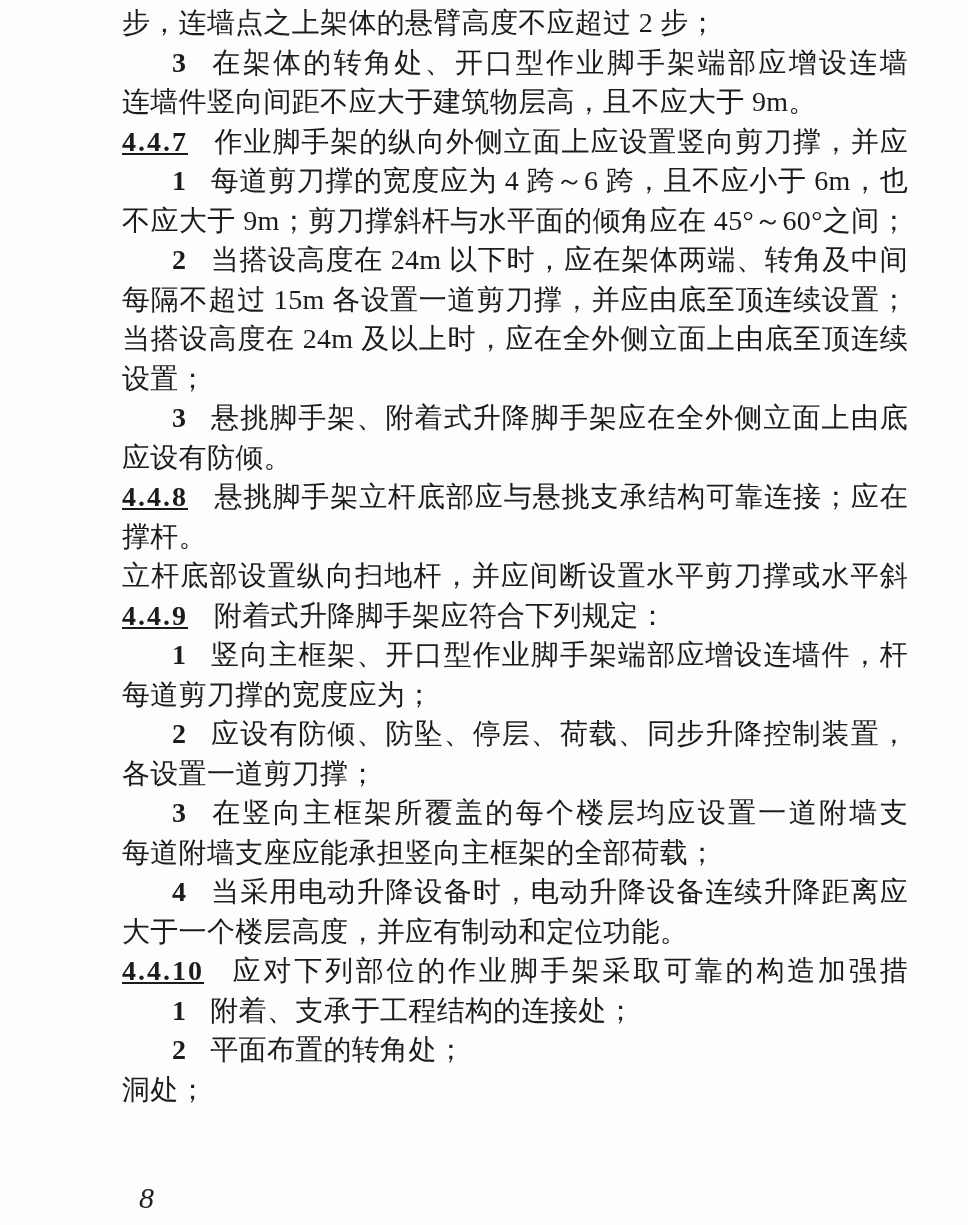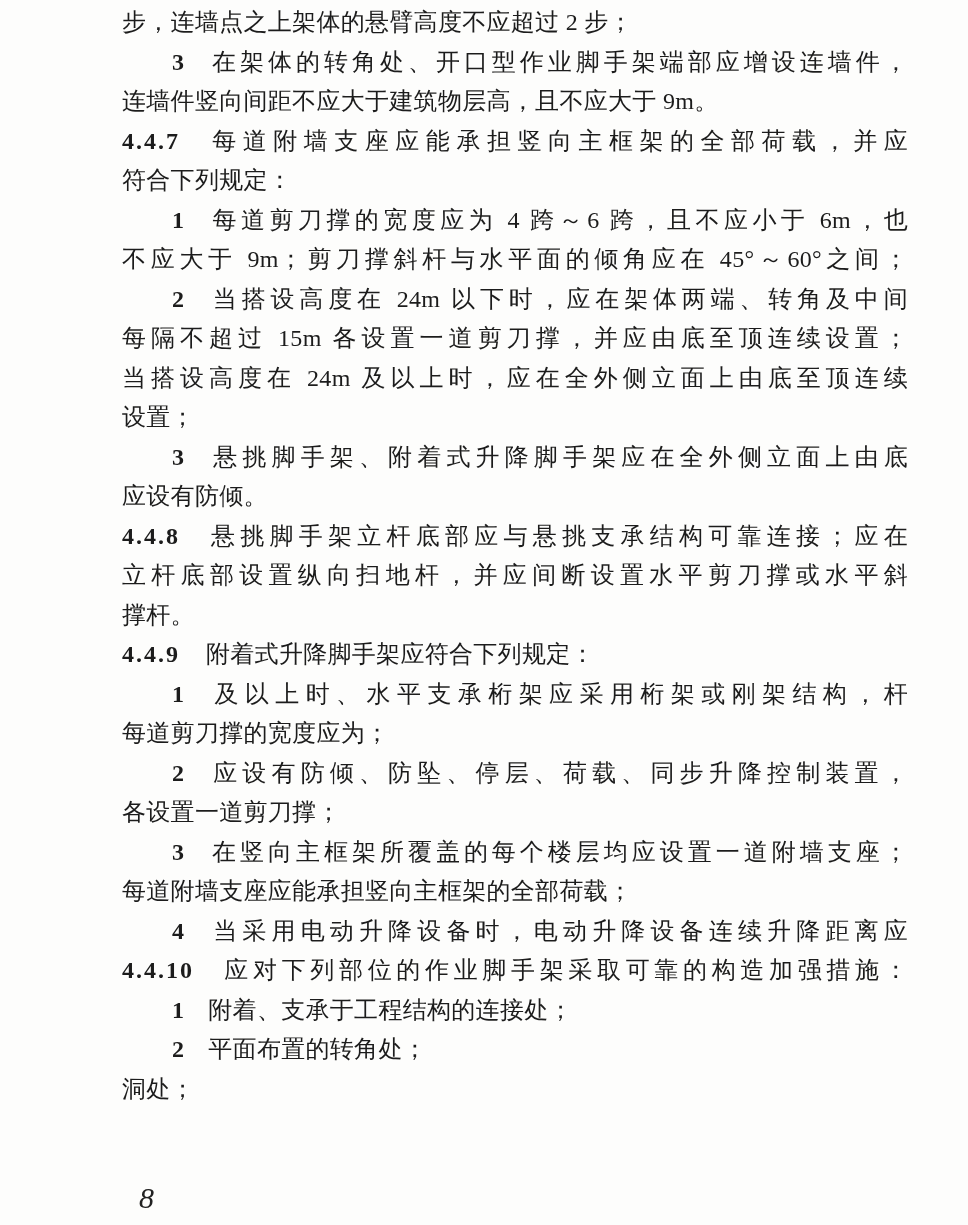--- a/index.html
+++ b/index.html
@@ -18,80 +18,81 @@
   }
   .text-block {
     position: absolute;
     top: 3px;
     left: 122px;
     width: 786px;
   }
   .line {
     height: 39.5px;
     line-height: 39.5px;
-    font-size: 24px;
+    font-size: 28px;
     white-space: nowrap;
     overflow: hidden;
     letter-spacing: 0.3px;
   }
   .line.full {
     white-space: normal;
     text-align: justify;
     text-align-last: justify;
     text-justify: inter-character;
   }
   .line.item {
     padding-left: 50px;
   }
   .num {
     font-weight: bold;
     margin-right: 24px;
   }
   .line.section .num {
     letter-spacing: 2px;
     margin-right: 26px;
+    text-decoration: underline;
   }
   .page-number {
     position: absolute;
     top: 1178px;
     left: 139px;
     font-size: 30px;
     line-height: 40px;
     font-style: italic;
     color: #222222;
   }
 </style>
 </head>
 <body>
 
 <div class="page">
   <div class="text-block" id="text-block">
       <div class="line cont"><span class="txt">步，连墙点之上架体的悬臂高度不应超过 2 步；</span></div>
       <div class="line item full"><span class="num">3</span><span class="txt">在架体的转角处、开口型作业脚手架端部应增设连墙件，</span></div>
       <div class="line cont"><span class="txt">连墙件竖向间距不应大于建筑物层高，且不应大于 9m。</span></div>
-      <div class="line section full"><span class="num">4.4.7</span><span class="txt">每道附墙支座应能承担竖向主框架的全部荷载，并应</span></div>
-      <div class="line cont"><span class="txt">符合下列规定：</span></div>
+      <div class="line section full"><span class="num">4.4.7</span><span class="txt">作业脚手架的纵向外侧立面上应设置竖向剪刀撑，并应</span></div>
       <div class="line item full"><span class="num">1</span><span class="txt">每道剪刀撑的宽度应为 4 跨～6 跨，且不应小于 6m，也</span></div>
       <div class="line cont full"><span class="txt">不应大于 9m；剪刀撑斜杆与水平面的倾角应在 45°～60°之间；</span></div>
       <div class="line item full"><span class="num">2</span><span class="txt">当搭设高度在 24m 以下时，应在架体两端、转角及中间</span></div>
       <div class="line cont full"><span class="txt">每隔不超过 15m 各设置一道剪刀撑，并应由底至顶连续设置；</span></div>
       <div class="line cont full"><span class="txt">当搭设高度在 24m 及以上时，应在全外侧立面上由底至顶连续</span></div>
       <div class="line cont"><span class="txt">设置；</span></div>
       <div class="line item full"><span class="num">3</span><span class="txt">悬挑脚手架、附着式升降脚手架应在全外侧立面上由底</span></div>
       <div class="line cont"><span class="txt">应设有防倾。</span></div>
       <div class="line section full"><span class="num">4.4.8</span><span class="txt">悬挑脚手架立杆底部应与悬挑支承结构可靠连接；应在</span></div>
+      <div class="line cont"><span class="txt">撑杆。</span></div>
       <div class="line cont full"><span class="txt">立杆底部设置纵向扫地杆，并应间断设置水平剪刀撑或水平斜</span></div>
-      <div class="line cont"><span class="txt">撑杆。</span></div>
       <div class="line section"><span class="num">4.4.9</span><span class="txt">附着式升降脚手架应符合下列规定：</span></div>
-      <div class="line item full"><span class="num">1</span><span class="txt">及以上时、水平支承桁架应采用桁架或刚架结构，杆</span></div>
+      <div class="line item full"><span class="num">1</span><span class="txt">竖向主框架、开口型作业脚手架端部应增设连墙件，杆</span></div>
       <div class="line cont"><span class="txt">每道剪刀撑的宽度应为；</span></div>
       <div class="line item full"><span class="num">2</span><span class="txt">应设有防倾、防坠、停层、荷载、同步升降控制装置，</span></div>
       <div class="line cont"><span class="txt">各设置一道剪刀撑；</span></div>
       <div class="line item full"><span class="num">3</span><span class="txt">在竖向主框架所覆盖的每个楼层均应设置一道附墙支座；</span></div>
       <div class="line cont"><span class="txt">每道附墙支座应能承担竖向主框架的全部荷载；</span></div>
       <div class="line item full"><span class="num">4</span><span class="txt">当采用电动升降设备时，电动升降设备连续升降距离应</span></div>
+      <div class="line cont"><span class="txt">大于一个楼层高度，并应有制动和定位功能。</span></div>
       <div class="line section full"><span class="num">4.4.10</span><span class="txt">应对下列部位的作业脚手架采取可靠的构造加强措施：</span></div>
       <div class="line item"><span class="num">1</span><span class="txt">附着、支承于工程结构的连接处；</span></div>
       <div class="line item"><span class="num">2</span><span class="txt">平面布置的转角处；</span></div>
       <div class="line cont"><span class="txt">洞处；</span></div>
     </div>
   <div class="page-number">8</div>
 </div>
 
 </body></html>

